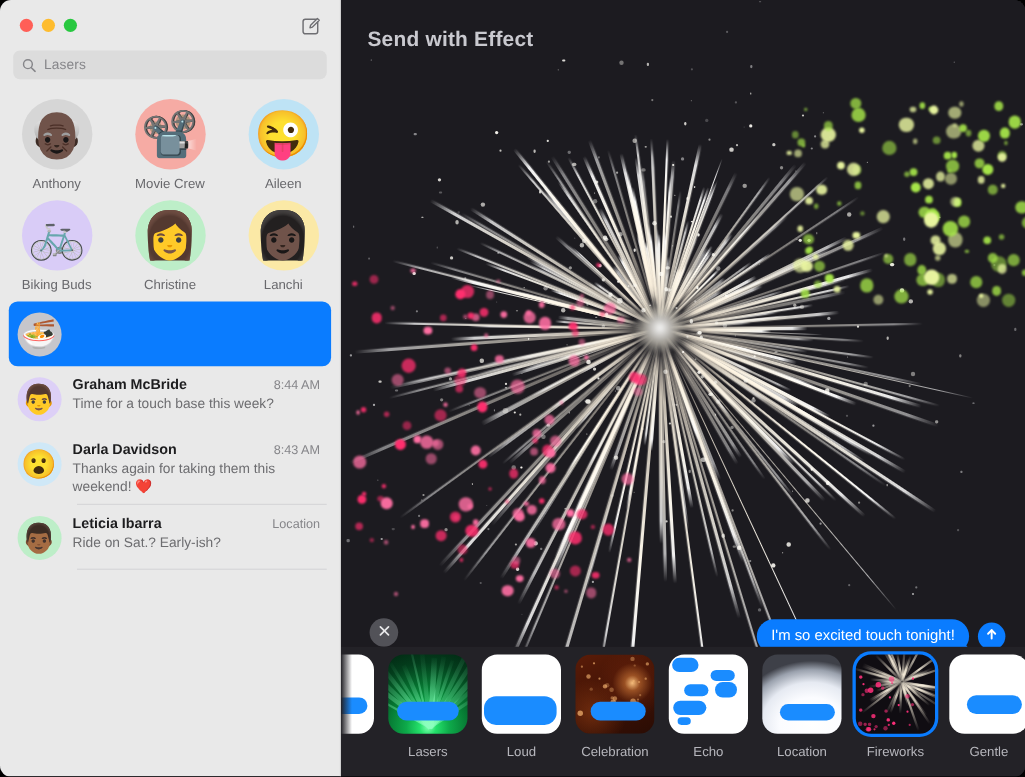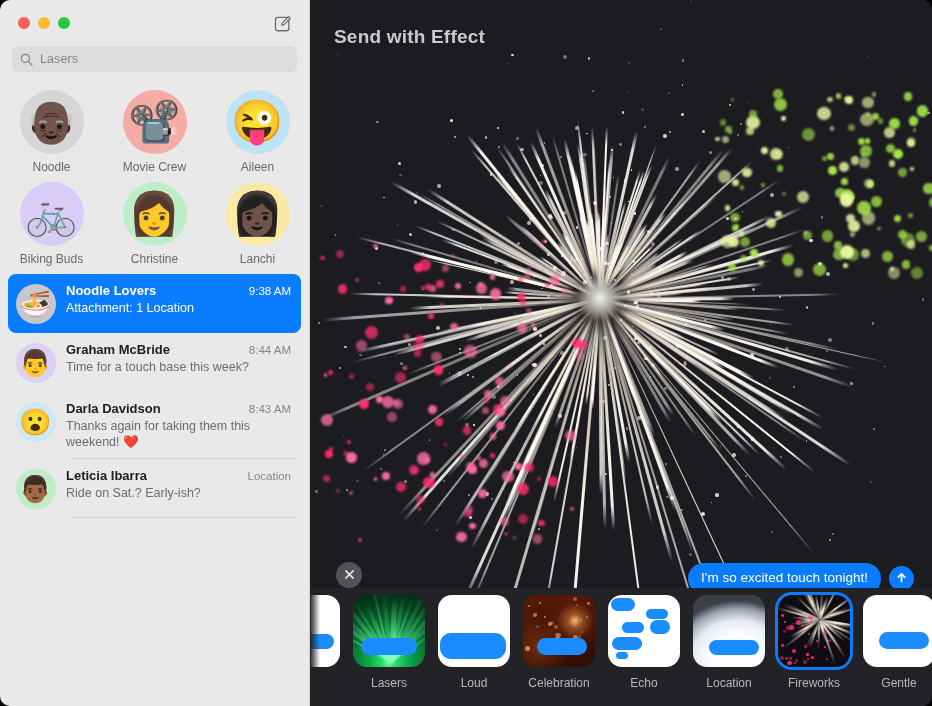--- a/index.html
+++ b/index.html
@@ -465,21 +465,21 @@
         </span>
         <span id="search-placeholder">Lasers</span>
       </div>
     </div>
 
     <div id="pinned-grid">
         <div class="pinned-item">
           <div class="pinned-avatar" style="background:#d6d6d6">
             <span>👴🏿</span>
           </div>
-          <div class="pinned-label">Noodle</div>
+          <div class="pinned-label">Anthony</div>
         </div>
         <div class="pinned-item">
           <div class="pinned-avatar" style="background:#f6aba4">
             <span>📽️</span>
           </div>
           <div class="pinned-label">Movie Crew</div>
         </div>
         <div class="pinned-item">
           <div class="pinned-avatar" style="background:#bee3f5">
             <span>😜</span>
@@ -503,27 +503,20 @@
             <span>👩🏿</span>
           </div>
           <div class="pinned-label">Lanchi</div>
         </div>
       </div>
 
     <div id="conversation-list">
         <div class="conv-row selected no-sep">
           <div class="conv-avatar" style="background:#c6c6cb">
             <span>🍜</span>
-          </div>
-          <div class="conv-body">
-            <div class="conv-top">
-              <div class="conv-name">Noodle Lovers</div>
-              <div class="conv-time">9:38 AM</div>
-            </div>
-            <div class="conv-preview">Attachment: 1 Location</div>
           </div>
         </div>
         <div class="conv-row no-sep">
           <div class="conv-avatar" style="background:#ddd0f7">
             <span>👨</span>
           </div>
           <div class="conv-body">
             <div class="conv-top">
               <div class="conv-name">Graham McBride</div>
               <div class="conv-time">8:44 AM</div>

